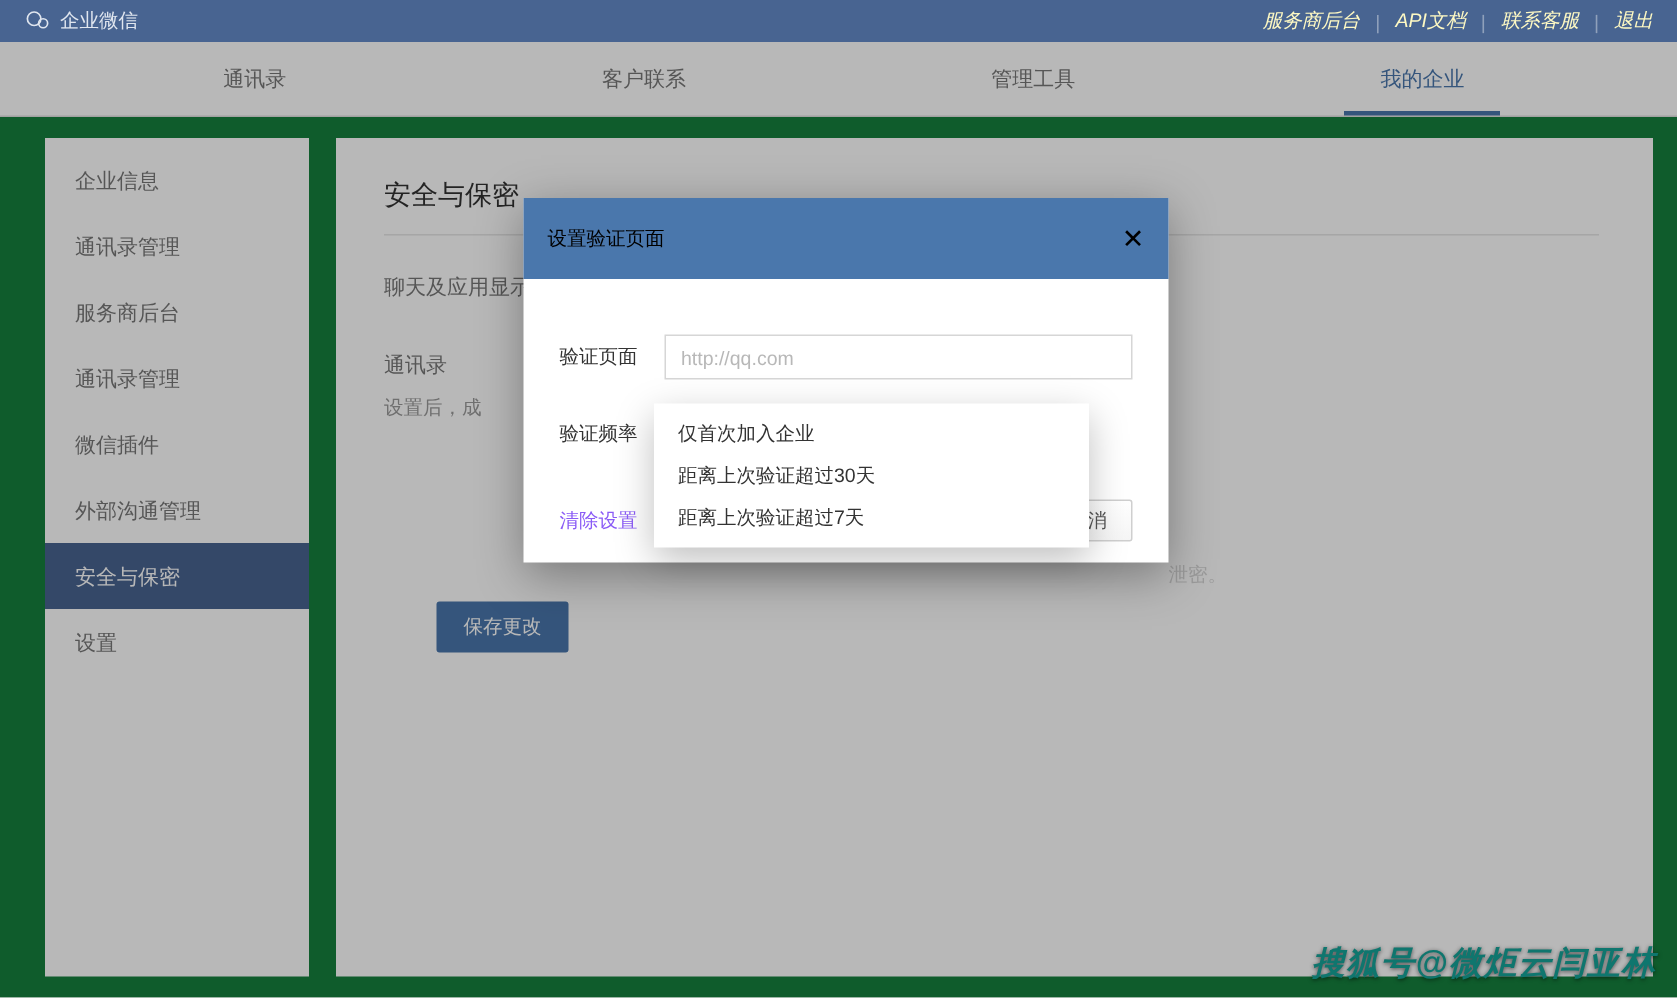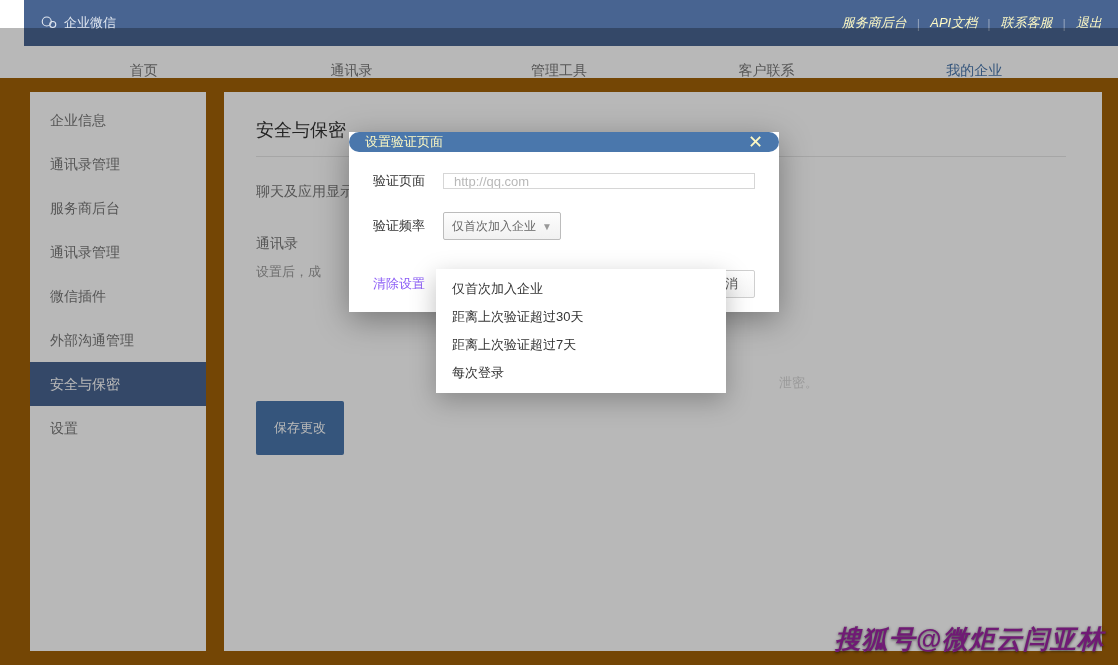--- a/index.html
+++ b/index.html
@@ -1,68 +1,68 @@
 <!DOCTYPE html>
 <html><head>
 <meta charset="utf-8">
 <style>
 * { margin: 0; padding: 0; box-sizing: border-box; }
 body { font-family: "Microsoft YaHei", "PingFang SC", sans-serif; font-size: 14px; color: #333; background: #fff; width: 1118px; height: 665px; overflow: hidden; position: relative; }
 
-.top-bar { background: #486491; height: 46px; display: flex; align-items: center; padding: 0 16px; color: #e0e6ef; font-size: 13px; margin-left: 24px; }
+.top-bar { background: #486491; height: 28px; display: flex; align-items: center; padding: 0 16px; color: #e0e6ef; font-size: 13px; }
 .top-bar .brand { display: flex; align-items: center; gap: 6px; }
 .top-bar .brand svg { width: 18px; height: 18px; }
 .top-bar .spacer { flex: 1; }
 .top-bar .top-link { color: #fef9c3; cursor: pointer; font-style: italic; }
 .top-bar .sep { margin: 0 10px; color: #8fa0bb; }
 
 .nav-bar { height: 50px; background: #fff; border-bottom: 1px solid #e0e0e0; display: flex; align-items: stretch; padding: 0 40px; }
 .nav-bar .nav-item { flex: 1; display: flex; align-items: center; justify-content: center; color: #787878; cursor: pointer; position: relative; }
 .nav-bar .nav-item.active { color: #4a77ac; }
 .nav-bar .nav-item.active::after { content: ""; position: absolute; left: 30%; right: 30%; bottom: 0; height: 3px; background: #4a77ac; }
 
 .overlay { position: absolute; left: 0; top: 28px; right: 0; bottom: 0; background: rgba(0,0,0,0.28); z-index: 5; }
 
-.content-area { position: absolute; left: 0; top: 78px; right: 0; bottom: 0; background: #a16207; display: flex; padding: 14px 16px 14px 30px; gap: 18px; }
+.content-area { position: absolute; left: 0; top: 78px; right: 0; bottom: 0; background: #15803d; display: flex; padding: 14px 16px 14px 30px; gap: 18px; }
 .sidebar { width: 176px; background: #fff; padding-top: 6px; }
 .side-item { height: 44px; line-height: 44px; padding: 0 20px; color: #787878; cursor: pointer; }
 .side-item.active { background: #486491; color: #fff; }
 
 .main-panel { flex: 1; background: #fff; padding: 26px 36px 40px 32px; color: #787878; }
 .main-title { font-size: 18px; color: #333; margin-bottom: 14px; }
 .hr { height: 1px; background: #e6e6e6; margin-bottom: 26px; }
 .row-label { color: #787878; margin-bottom: 10px; }
 .row-label.link { color: #4a77ac; cursor: pointer; }
 .row-desc { color: #9a9a9a; font-size: 13px; display: flex; align-items: center; gap: 6px; }
 .section { margin-bottom: 34px; }
 .info-icon { width: 14px; height: 14px; border-radius: 50%; background: #cfcfcf; display: inline-block; }
-.save-btn { display: inline-block; background: #4a77ac; color: #fff; padding: 18px 18px; font-size: 13px; border-radius: 2px; cursor: pointer; }
+.save-btn { display: inline-block; background: #4a77ac; color: #fff; padding: 8px 18px; font-size: 13px; border-radius: 2px; cursor: pointer; margin-left: 35px; }
 
 .modal { position: absolute; left: 349px; top: 132px; width: 430px; background: #fff; box-shadow: 0 8px 30px rgba(0,0,0,0.35); z-index: 10; }
-.modal-header { height: 20px; background: #4a77ac; color: #fef9c3; display: flex; align-items: center; padding: 0 16px; font-size: 13px; border-radius: 16px; }
+.modal-header { height: 54px; background: #4a77ac; color: #000000; display: flex; align-items: center; padding: 0 16px; font-size: 13px; }
 .modal-header .spacer { flex: 1; }
 .close-btn { cursor: pointer; font-size: 18px; }
-.modal-body { padding: 20px 24px 14px 24px; }
+.modal-body { padding: 20px 24px 14px 24px; margin-top: 17px; }
 .form-row { display: flex; align-items: center; margin-bottom: 22px; }
 .form-label { width: 70px; color: #333; font-size: 13px; }
-.form-input { flex: 1; height: 16px; border: 1px solid #d6d6d6; padding: 0 10px; font-size: 13px; color: #333; }
+.form-input { flex: 1; height: 30px; border: 1px solid #d6d6d6; padding: 0 10px; font-size: 13px; color: #333; }
 .form-input::placeholder { color: #b8b8b8; }
 .select-box { display: flex; align-items: center; height: 28px; border: 1px solid #bcbcbc; background: linear-gradient(#fdfdfd,#f1f1f1); padding: 0 8px; font-size: 12px; color: #666; border-radius: 2px; cursor: pointer; gap: 6px; }
 .caret { font-size: 10px; color: #999; }
 .modal-footer { display: flex; align-items: center; padding-top: 8px; }
 .clear-link { color: #8b5cf6; font-size: 13px; cursor: pointer; }
 .modal-footer .spacer { flex: 1; }
 .cancel-btn { height: 28px; display: inline-flex; align-items: center; padding: 0 16px; border: 1px solid #cfcfcf; border-radius: 2px; color: #555; font-size: 13px; background: linear-gradient(#ffffff,#f6f6f6); cursor: pointer; }
 
 .dropdown { position: absolute; left: 436px; top: 269px; width: 290px; background: #fff; box-shadow: 0 8px 24px rgba(0,0,0,0.25); z-index: 20; padding: 6px 0; }
 .dropdown-item { height: 28px; line-height: 28px; padding: 0 16px; font-size: 13px; color: #333; cursor: pointer; }
 
 .leak-text { position: absolute; left: 779px; top: 374px; font-size: 13px; color: #9a9a9a; z-index: 7; }
 
-.watermark { position: absolute; right: 14px; bottom: 8px; color: #701a75; font-size: 26px; font-style: italic; font-weight: bold; text-shadow: 0 1px 3px rgba(0,0,0,0.6); z-index: 50; letter-spacing: 1px; }
+.watermark { position: absolute; right: 14px; bottom: 8px; color: #0f766e; font-size: 22px; font-style: italic; font-weight: bold; text-shadow: 0 1px 3px rgba(0,0,0,0.6); z-index: 50; letter-spacing: 1px; }
 </style>
 </head>
 <body>
 
 <div class="top-bar">
   <div class="brand">
     <svg viewBox="0 0 24 24">
         <circle cx="9" cy="10" r="6" fill="none" stroke="#e0e6ef" stroke-width="1.5"></circle>
         <circle cx="17" cy="14" r="4" fill="none" stroke="#e0e6ef" stroke-width="1.5"></circle>
       </svg>
@@ -72,24 +72,23 @@
   <span class="top-link">服务商后台</span>
   <span class="sep">|</span>
   <span class="top-link">API文档</span>
   <span class="sep">|</span>
   <span class="top-link">联系客服</span>
   <span class="sep">|</span>
   <span class="top-link">退出</span>
 </div>
 
 <div class="nav-bar">
-  <div class="nav-item">首页</div>
   <div class="nav-item">通讯录</div>
+  <div class="nav-item">客户联系</div>
   <div class="nav-item">管理工具</div>
-  <div class="nav-item">客户联系</div>
   <div class="nav-item active">我的企业</div>
 </div>
 
 <div class="content-area">
   <div class="sidebar">
     <div class="side-item">企业信息</div>
     <div class="side-item">通讯录管理</div>
     <div class="side-item">服务商后台</div>
     <div class="side-item">通讯录管理</div>
     <div class="side-item">微信插件</div>
@@ -143,16 +142,15 @@
       <div class="spacer"></div>
       <span class="cancel-btn">取消</span>
     </div>
   </div>
 </div>
 
 <div class="dropdown">
   <div class="dropdown-item">仅首次加入企业</div>
   <div class="dropdown-item">距离上次验证超过30天</div>
   <div class="dropdown-item">距离上次验证超过7天</div>
-  <div class="dropdown-item">每次登录</div>
 </div>
 
 <div class="watermark">搜狐号@微炬云闫亚林</div>
 
 </body></html>

